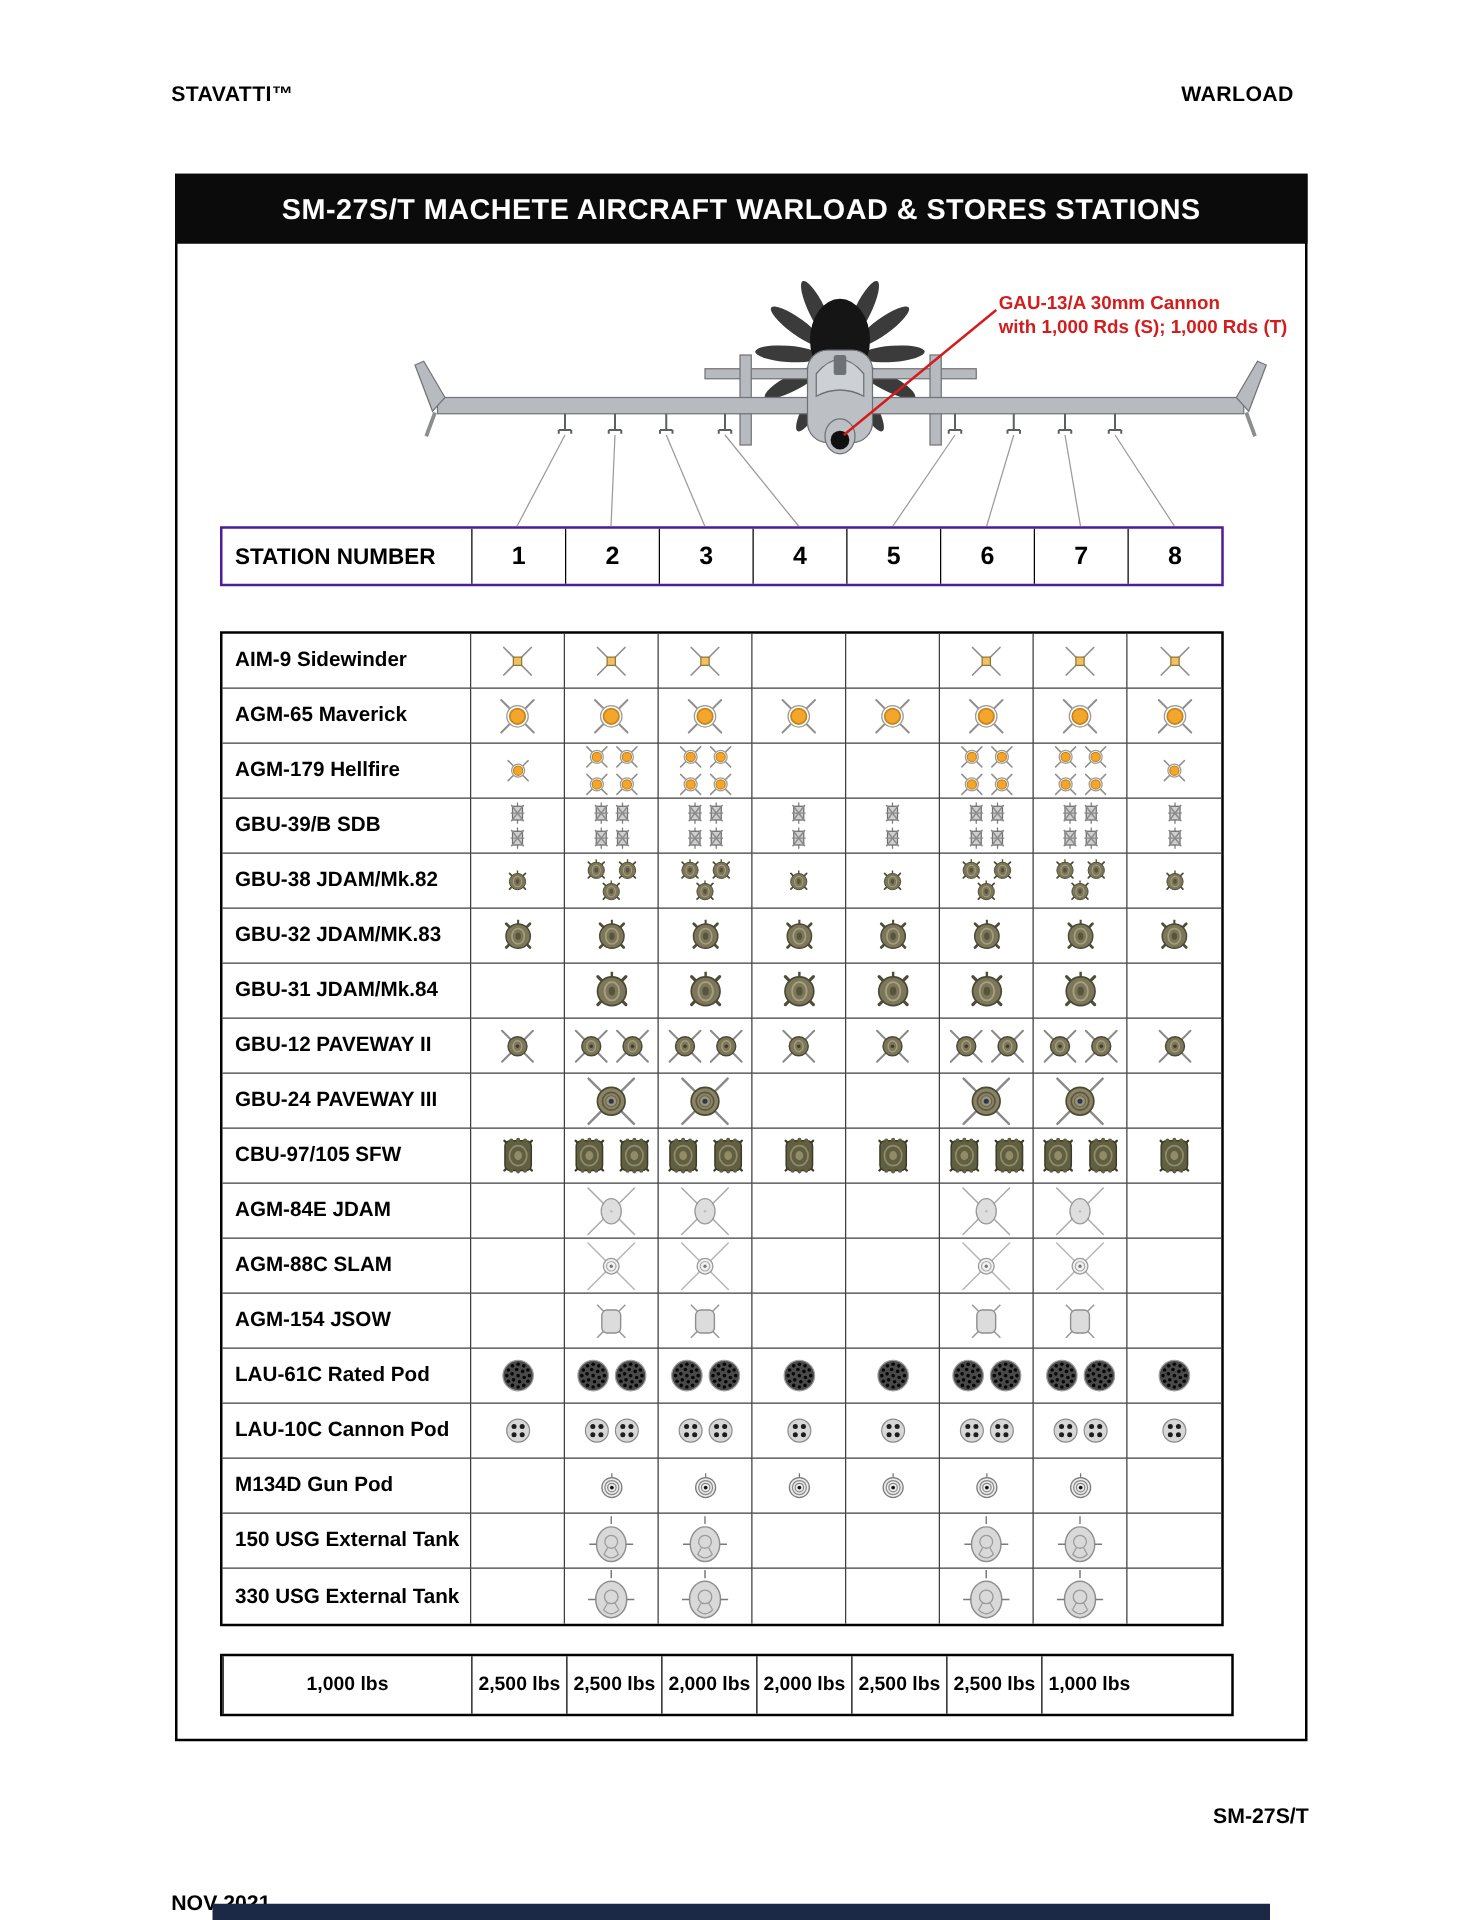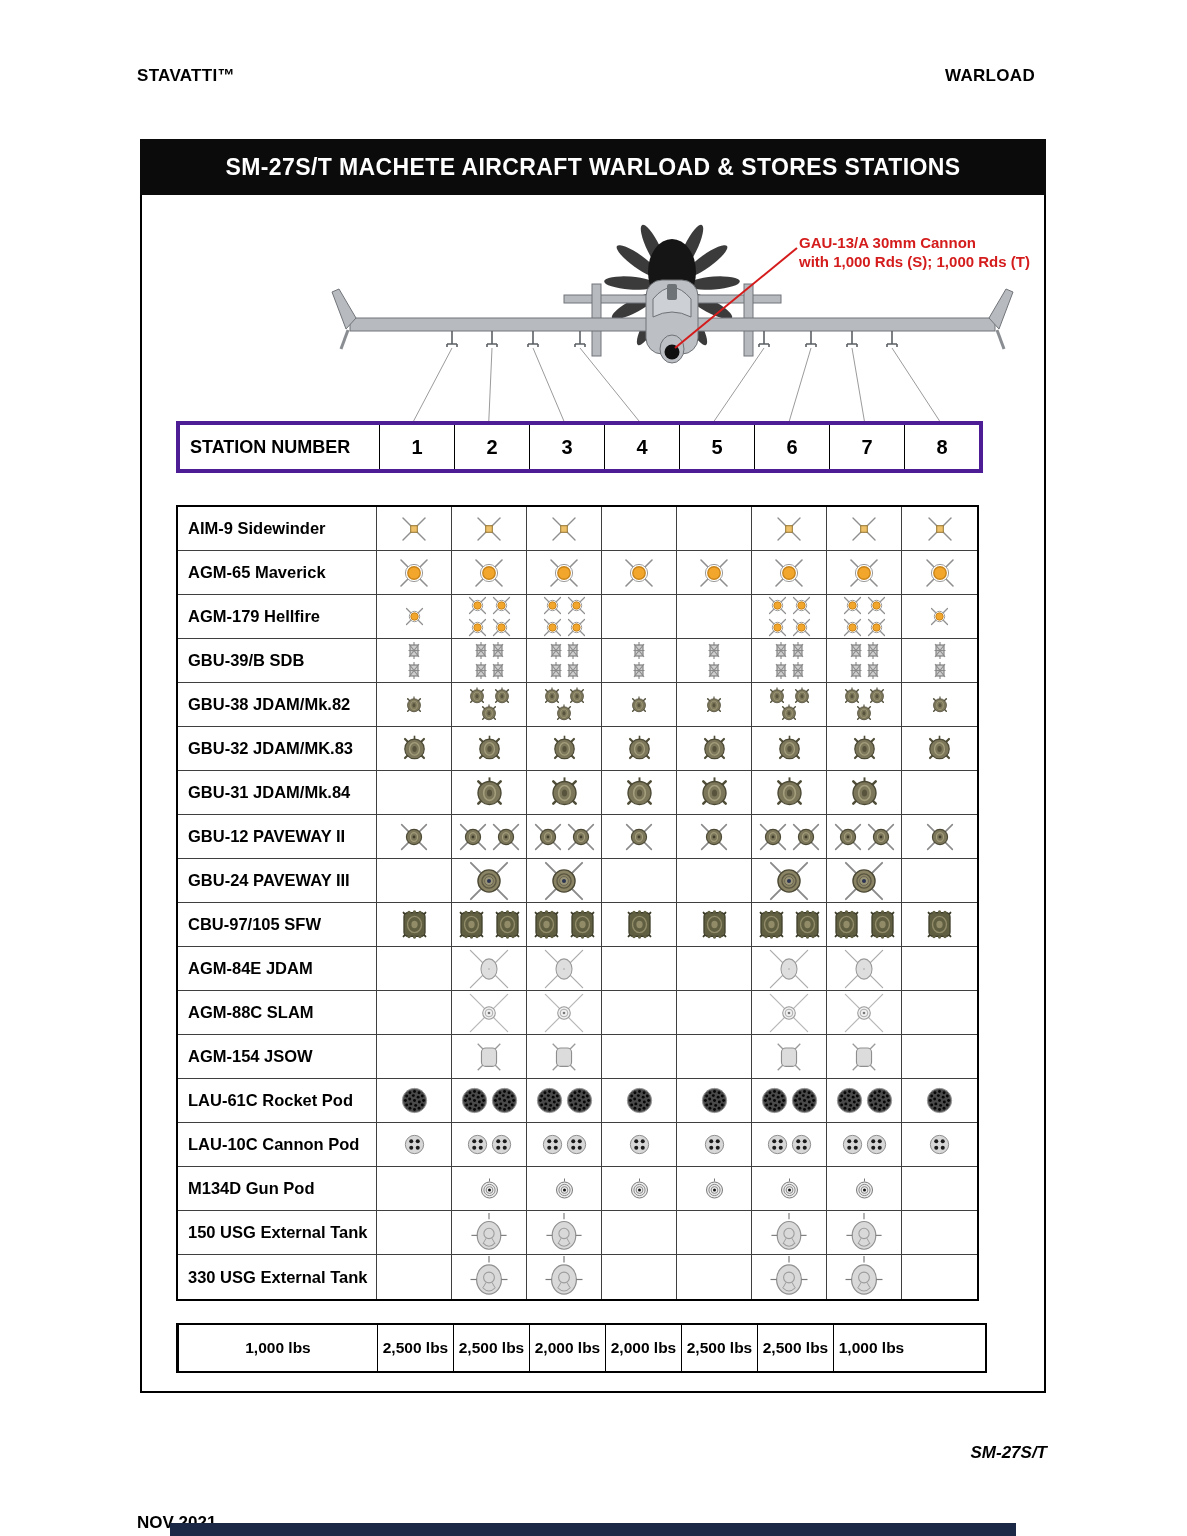--- a/index.html
+++ b/index.html
@@ -7,41 +7,41 @@
   .abs{position:absolute;}
   .hdr{font-size:17px;font-weight:bold;letter-spacing:.3px;}
   #hdr-left{left:137px;top:66px;}
   #hdr-right{right:152px;top:66px;}
   #frame{left:140px;top:139px;width:902px;height:1250px;border:2px solid #000;background:#fff;}
   #titlebar{left:140px;top:139px;width:906px;height:56px;background:#0b0b0b;color:#fff;
     display:flex;align-items:center;justify-content:center;font-size:23px;font-weight:bold;letter-spacing:.4px;}
   #aircraft-wrap{left:140px;top:196px;width:906px;height:229px;}
   #callout{left:799px;top:233px;font-size:15px;font-weight:bold;line-height:19px;color:#d51c1c;}
   .grid-table{display:grid;background:#fff;}
-  #station-table{left:176px;top:421px;grid-template-columns:199px repeat(8,75px);height:44px;border:4px solid #4c1d95;}
+  #station-table{left:176px;top:421px;grid-template-columns:199px repeat(8,75px);height:44px;border:2px solid #4c1d95;}
   .s-label{display:flex;align-items:center;padding-left:10px;font-size:18px;font-weight:bold;}
   .s-cell{display:flex;align-items:center;justify-content:center;font-size:20px;font-weight:bold;border-left:1.5px solid #000;}
   #matrix{left:176px;top:505px;grid-template-columns:199px repeat(8,75px);grid-auto-rows:44px;border:2px solid #000;}
   .m-label{display:flex;align-items:center;padding-left:10px;font-size:16.5px;font-weight:bold;
     border-right:1px solid #3f3f3f;border-bottom:1px solid #3f3f3f;white-space:nowrap;}
   .m-cell{display:flex;align-items:center;justify-content:center;border-right:1px solid #3f3f3f;border-bottom:1px solid #3f3f3f;overflow:visible;}
   .m-cell.noR,.m-label.noR{border-right:none;}
   .m-cell.noB,.m-label.noB{border-bottom:none;}
   .m-cell svg{display:block;}
   .stk-h{display:flex;gap:3px;align-items:center;justify-content:center;}
   .stk-v{display:flex;flex-direction:column;gap:1px;align-items:center;}
   .stk-tri{display:flex;flex-direction:column;align-items:center;}
   .stk-tri .r2{margin-top:-5px;}
   .stk-grid{display:flex;flex-wrap:wrap;justify-content:center;column-gap:3px;row-gap:1px;}
   #rated{left:176px;top:1323px;grid-template-columns:199px repeat(8,76px);height:46px;border:2px solid #000;}
   .r-label{display:flex;align-items:center;padding-left:10px;font-size:17px;font-weight:bold;}
   .r-cell{display:flex;align-items:center;justify-content:center;font-size:15.5px;font-weight:bold;border-left:1.5px solid #000;white-space:nowrap;}
   .ftr{font-size:17px;font-weight:bold;}
   #ftr-left{left:137px;top:1513px;}
-  #ftr-right{right:140px;top:1443px;font-style:italic;}
+  #ftr-right{right:140px;top:1443px;}
   #footer-band{left:170px;top:1523px;width:846px;height:13px;background:#1b2946;}
 </style>
 </head>
 <body>
 
 <div class="abs hdr" id="hdr-left">STAVATTI™</div>
 <div class="abs hdr" id="hdr-right">WARLOAD</div>
 
 <div class="abs" id="frame"></div>
 <div class="abs" id="titlebar">SM-27S/T MACHETE AIRCRAFT WARLOAD &amp; STORES STATIONS</div>
@@ -1859,21 +1859,21 @@
             <line x1="5" y1="3" x2="10.5" y2="8.5"></line>
             <line x1="29" y1="3" x2="23.5" y2="8.5"></line>
             <line x1="5" y1="31" x2="10.5" y2="25.5"></line>
             <line x1="29" y1="31" x2="23.5" y2="25.5"></line>
           </g>
           <rect x="9" y="7.5" width="16" height="19.5" rx="4.5" fill="#dcdcdc" stroke="#8f8f8f" stroke-width="1.2"></rect>
         </svg>
       </span>
     </div>
     <div class="m-cell noR"></div>
-    <div class="m-label">LAU-61C Rocket Pod</div>
+    <div class="m-label">LAU-61C Rated Pod</div>
     <div class="m-cell">
       <span style="display:flex">
         <svg width="27" height="27" viewBox="0 0 28 28">
           <circle cx="14" cy="14" r="12.6" fill="#4a4a4a" stroke="#a0a0a0"></circle>
           <circle cx="14.0" cy="14.0" r="1.5" fill="#070707"></circle>
           <circle cx="19.0" cy="15.5" r="1.5" fill="#070707"></circle>
           <circle cx="15.2" cy="19.1" r="1.5" fill="#070707"></circle>
           <circle cx="10.2" cy="17.5" r="1.5" fill="#070707"></circle>
           <circle cx="9.0" cy="12.5" r="1.5" fill="#070707"></circle>
           <circle cx="12.8" cy="8.9" r="1.5" fill="#070707"></circle>

